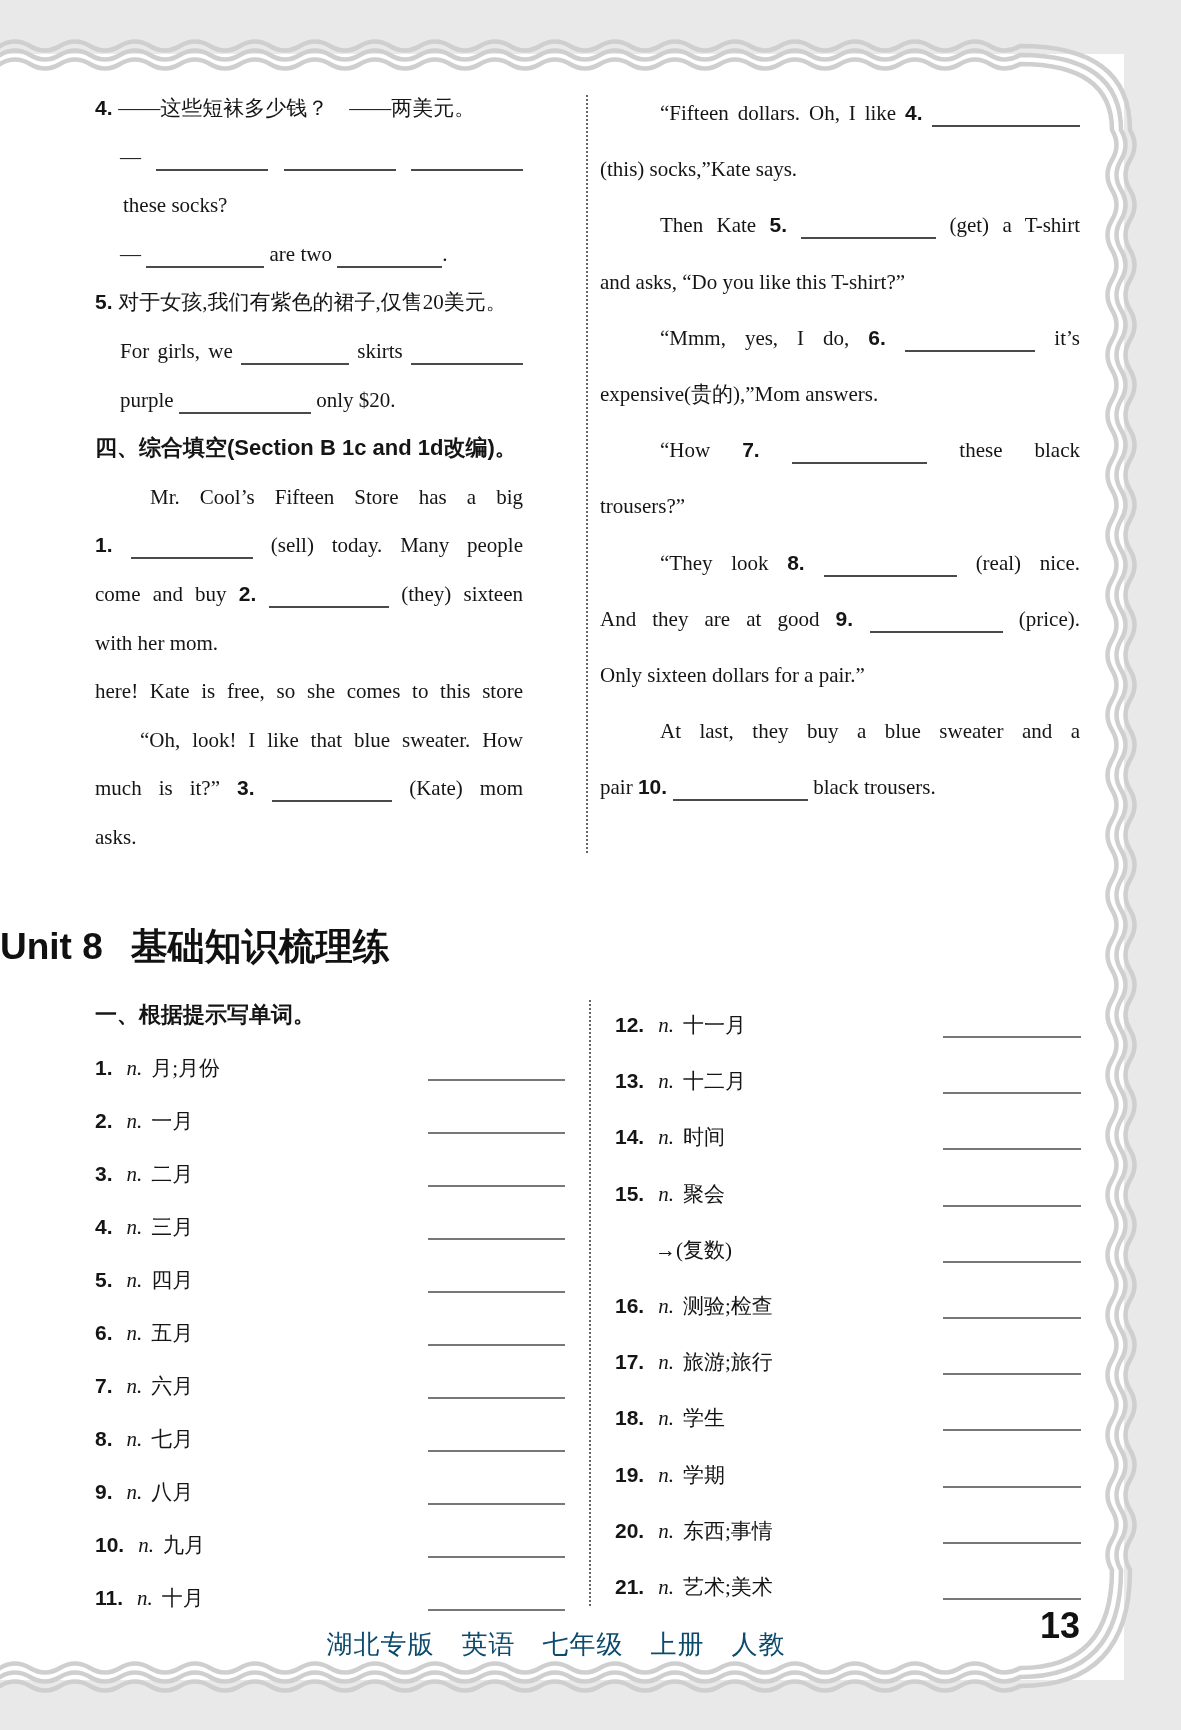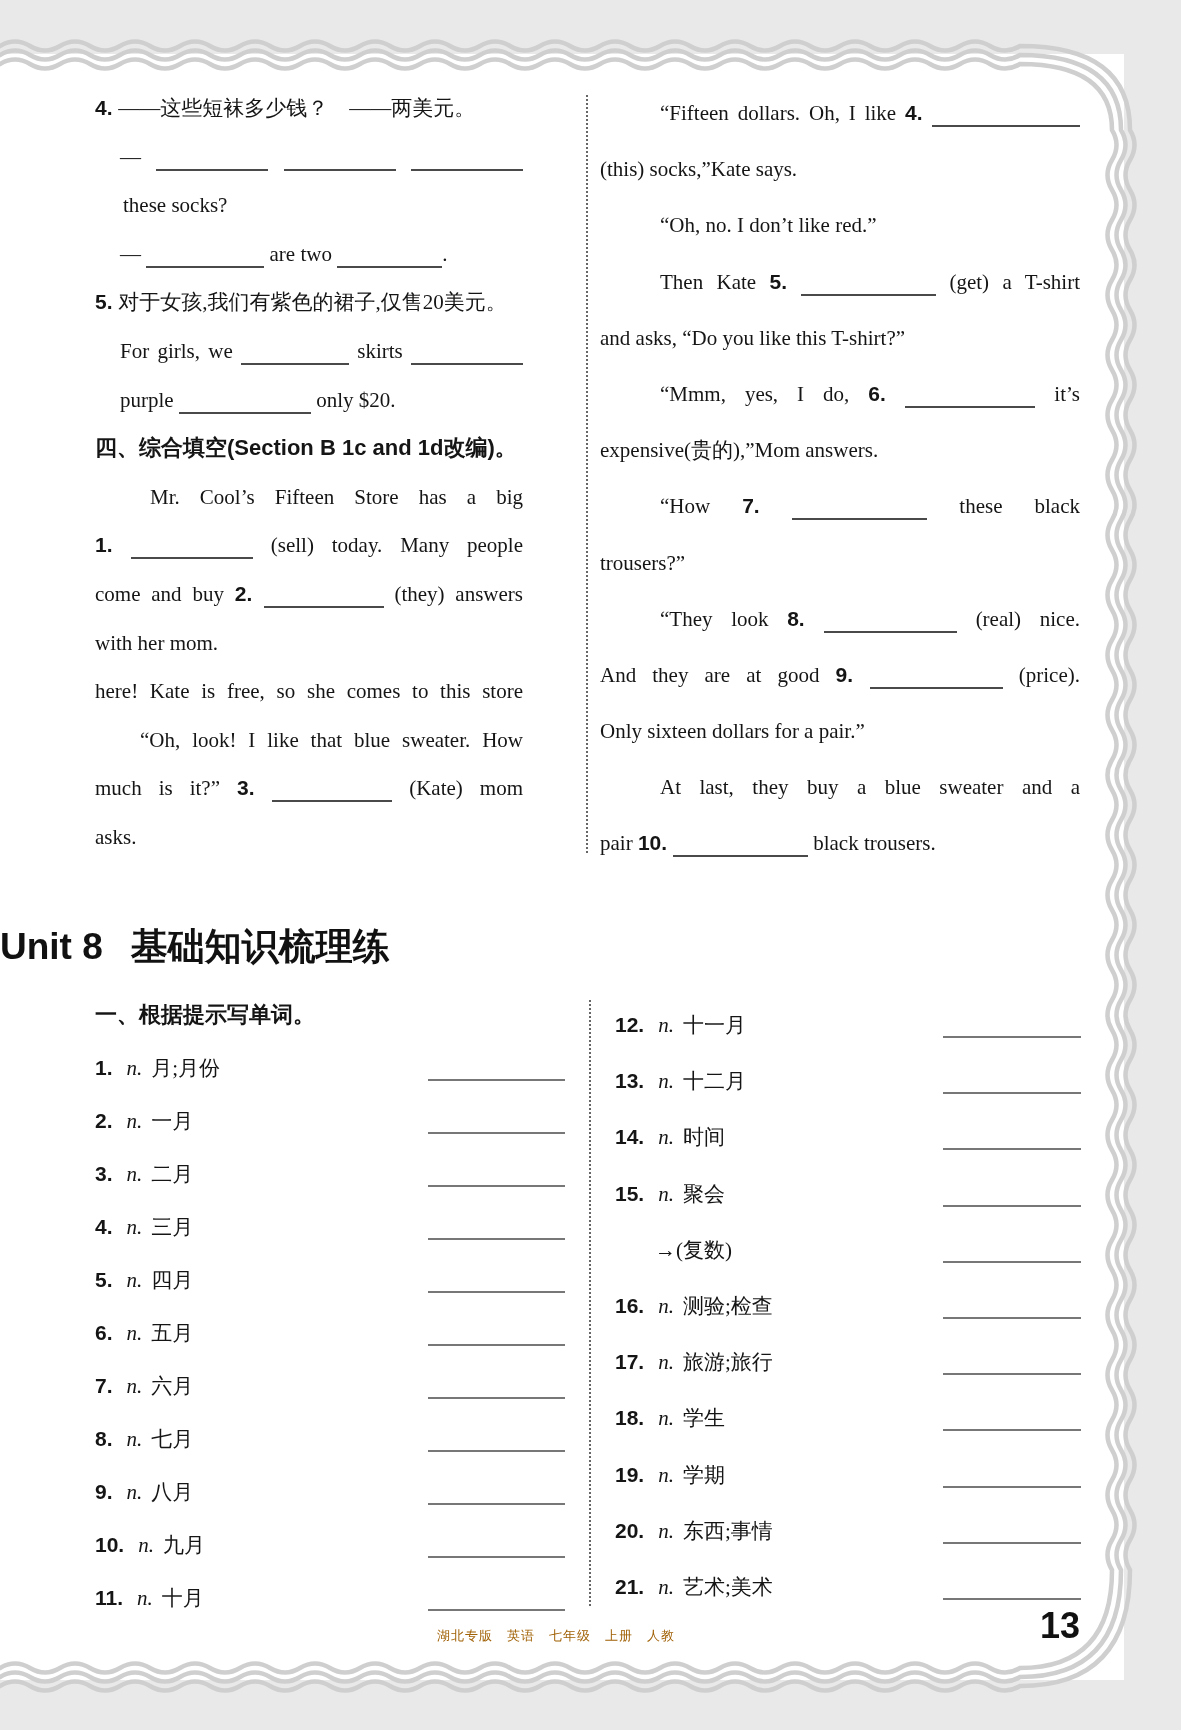--- a/index.html
+++ b/index.html
@@ -26,22 +26,22 @@
   #unit-title .gap{display:inline-block;width:28px}
   #col-wl{position:absolute;left:95px;top:988px;width:470px}
   #col-wl .wrow{height:53px}
   #col-wr{position:absolute;left:615px;top:997px;width:466px}
   #col-wr .wrow{height:56.2px}
   .wrow{display:flex;justify-content:space-between;align-items:center;font-size:21px}
   .wlabel .num{font-family:"Liberation Sans","DejaVu Sans",sans-serif;font-weight:600;margin-right:14px}
   .pos{margin-right:9px}
   .wbl{border-bottom:2px solid #777;transform:translateY(12px);flex:none}
   .sub-label{padding-left:40px}
-  #footer{position:absolute;left:0;top:1627px;width:1112px;text-align:center;font-size:13px;
-      letter-spacing:1px;color:#a16207}
+  #footer{position:absolute;left:0;top:1627px;width:1112px;text-align:center;font-size:26px;
+      letter-spacing:1px;color:#0c4a6e}
   #pagenum{position:absolute;left:1012px;top:1605px;width:96px;text-align:center;
       font-family:"Liberation Sans","DejaVu Sans",sans-serif;font-weight:700;font-size:36px;color:#111}
 </style>
 </head>
 <body>
 
 <div id="page"></div>
 
 <svg id="frame" xmlns="http://www.w3.org/2000/svg" viewBox="0 0 1181 1730">
     <path d="M -30 46 q 15 9 30 0 t 30 0 t 30 0 t 30 0 t 30 0 t 30 0 t 30 0 t 30 0 t 30 0 t 30 0 t 30 0 t 30 0 t 30 0 t 30 0 t 30 0 t 30 0 t 30 0 t 30 0 t 30 0 t 30 0 t 30 0 t 30 0 t 30 0 t 30 0 t 30 0 t 30 0 t 30 0 t 30 0 t 30 0 t 30 0 t 30 0 t 30 0 t 30 0 t 30 0 t 30 0 Q 1130 46 1130 130 q 9 15 0 30 t 0 30 t 0 30 t 0 30 t 0 30 t 0 30 t 0 30 t 0 30 t 0 30 t 0 30 t 0 30 t 0 30 t 0 30 t 0 30 t 0 30 t 0 30 t 0 30 t 0 30 t 0 30 t 0 30 t 0 30 t 0 30 t 0 30 t 0 30 t 0 30 t 0 30 t 0 30 t 0 30 t 0 30 t 0 30 t 0 30 t 0 30 t 0 30 t 0 30 t 0 30 t 0 30 t 0 30 t 0 30 t 0 30 t 0 30 t 0 30 t 0 30 t 0 30 t 0 30 t 0 30 t 0 30 t 0 30 t 0 30 Q 1130 1686 1020 1686 q -15 9 -30 0 t -30 0 t -30 0 t -30 0 t -30 0 t -30 0 t -30 0 t -30 0 t -30 0 t -30 0 t -30 0 t -30 0 t -30 0 t -30 0 t -30 0 t -30 0 t -30 0 t -30 0 t -30 0 t -30 0 t -30 0 t -30 0 t -30 0 t -30 0 t -30 0 t -30 0 t -30 0 t -30 0 t -30 0 t -30 0 t -30 0 t -30 0 t -30 0 t -30 0 t -30 0"></path>
@@ -56,31 +56,30 @@
     <div class="line"><span class="s">4. </span><span class="t">——这些短袜多少钱？　——两美元。</span></div>
     <div class="line j" style="padding-left: 25px;"><span class="t">— </span><span class="bl" style="width: 112px;"></span><span class="t"> </span><span class="bl" style="width: 112px;"></span><span class="t"> </span><span class="bl" style="width: 112px;"></span></div>
     <div class="line" style="padding-left: 28px;"><span class="t">these socks?</span></div>
     <div class="line" style="padding-left: 25px;"><span class="t">— </span><span class="bl" style="width: 118px;"></span><span class="t"> are two </span><span class="bl" style="width: 105px;"></span><span class="t">.</span></div>
     <div class="line"><span class="s">5. </span><span class="t">对于女孩,我们有紫色的裙子,仅售20美元。</span></div>
     <div class="line j" style="padding-left: 25px;"><span class="t">For girls, we </span><span class="bl" style="width: 108px;"></span><span class="t"> skirts </span><span class="bl" style="width: 112px;"></span></div>
     <div class="line" style="padding-left: 25px;"><span class="t">purple </span><span class="bl" style="width: 132px;"></span><span class="t"> only $20.</span></div>
     <div class="line"><span class="g">四、综合填空(Section B 1c and 1d改编)。</span></div>
     <div class="line j" style="padding-left: 55px;"><span class="t">Mr. Cool’s Fifteen Store has a big</span></div>
     <div class="line j"><span class="s">1. </span><span class="bl" style="width: 122px;"></span><span class="t"> (sell) today. Many people</span></div>
-    <div class="line j"><span class="t">come and buy </span><span class="s">2. </span><span class="bl" style="width: 120px;"></span><span class="t"> (they) answers</span></div>
+    <div class="line j"><span class="t">come and buy </span><span class="s">2. </span><span class="bl" style="width: 120px;"></span><span class="t"> (they) sixteen</span></div>
     <div class="line"><span class="t">with her mom.</span></div>
     <div class="line j"><span class="t">here! Kate is free, so she comes to this store</span></div>
     <div class="line j" style="padding-left: 45px;"><span class="t">“Oh, look! I like that blue sweater. How</span></div>
     <div class="line j"><span class="t">much is it?” </span><span class="s">3. </span><span class="bl" style="width: 120px;"></span><span class="t"> (Kate) mom</span></div>
     <div class="line"><span class="t">asks.</span></div>
   </div>
 <div id="col-tr">
     <div class="line j" style="padding-left: 60px;"><span class="t">“Fifteen dollars. Oh, I like </span><span class="s">4. </span><span class="bl" style="width: 148px;"></span></div>
     <div class="line"><span class="t">(this) socks,”Kate says.</span></div>
-    <div class="line" style="padding-left: 60px;"><span class="t">“Oh, no. I don’t like red.”</span></div>
     <div class="line j" style="padding-left: 60px;"><span class="t">Then Kate </span><span class="s">5. </span><span class="bl" style="width: 135px;"></span><span class="t"> (get) a T-shirt</span></div>
     <div class="line"><span class="t">and asks, “Do you like this T-shirt?”</span></div>
     <div class="line j" style="padding-left: 60px;"><span class="t">“Mmm, yes, I do, </span><span class="s">6. </span><span class="bl" style="width: 130px;"></span><span class="t"> it’s</span></div>
     <div class="line"><span class="t">expensive(贵的),”Mom answers.</span></div>
     <div class="line j" style="padding-left: 60px;"><span class="t">“How </span><span class="s">7. </span><span class="bl" style="width: 135px;"></span><span class="t"> these black</span></div>
     <div class="line"><span class="t">trousers?”</span></div>
     <div class="line j" style="padding-left: 60px;"><span class="t">“They look </span><span class="s">8. </span><span class="bl" style="width: 133px;"></span><span class="t"> (real) nice.</span></div>
     <div class="line j"><span class="t">And they are at good </span><span class="s">9. </span><span class="bl" style="width: 133px;"></span><span class="t"> (price).</span></div>
     <div class="line"><span class="t">Only sixteen dollars for a pair.”</span></div>
     <div class="line j" style="padding-left: 60px;"><span class="t">At last, they buy a blue sweater and a</span></div>

